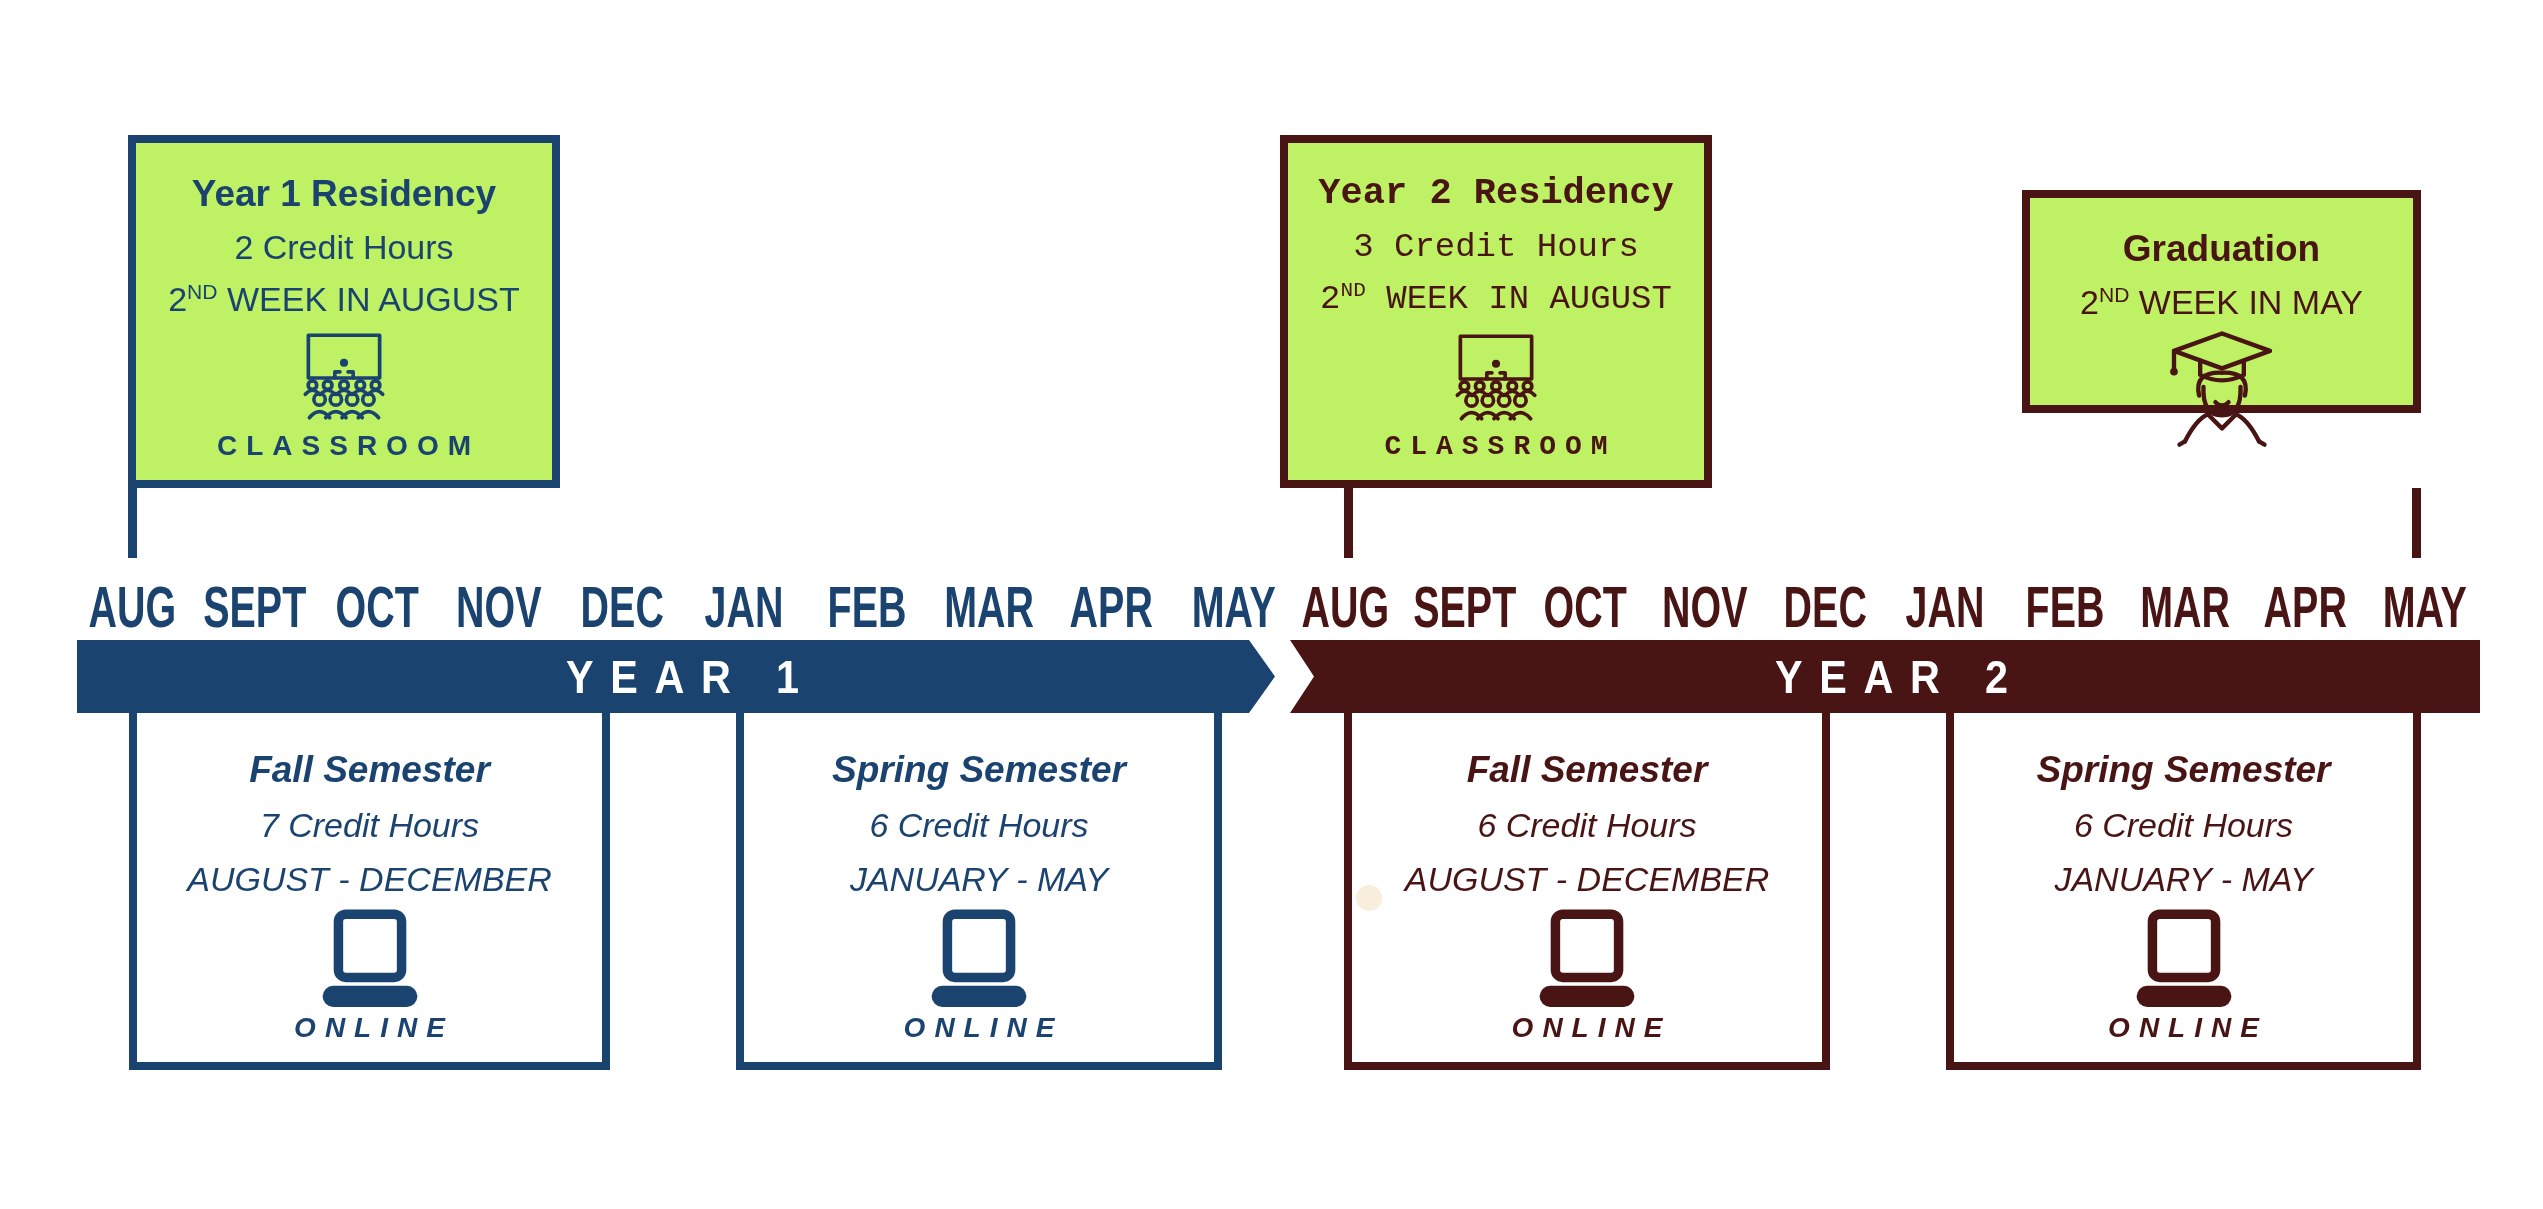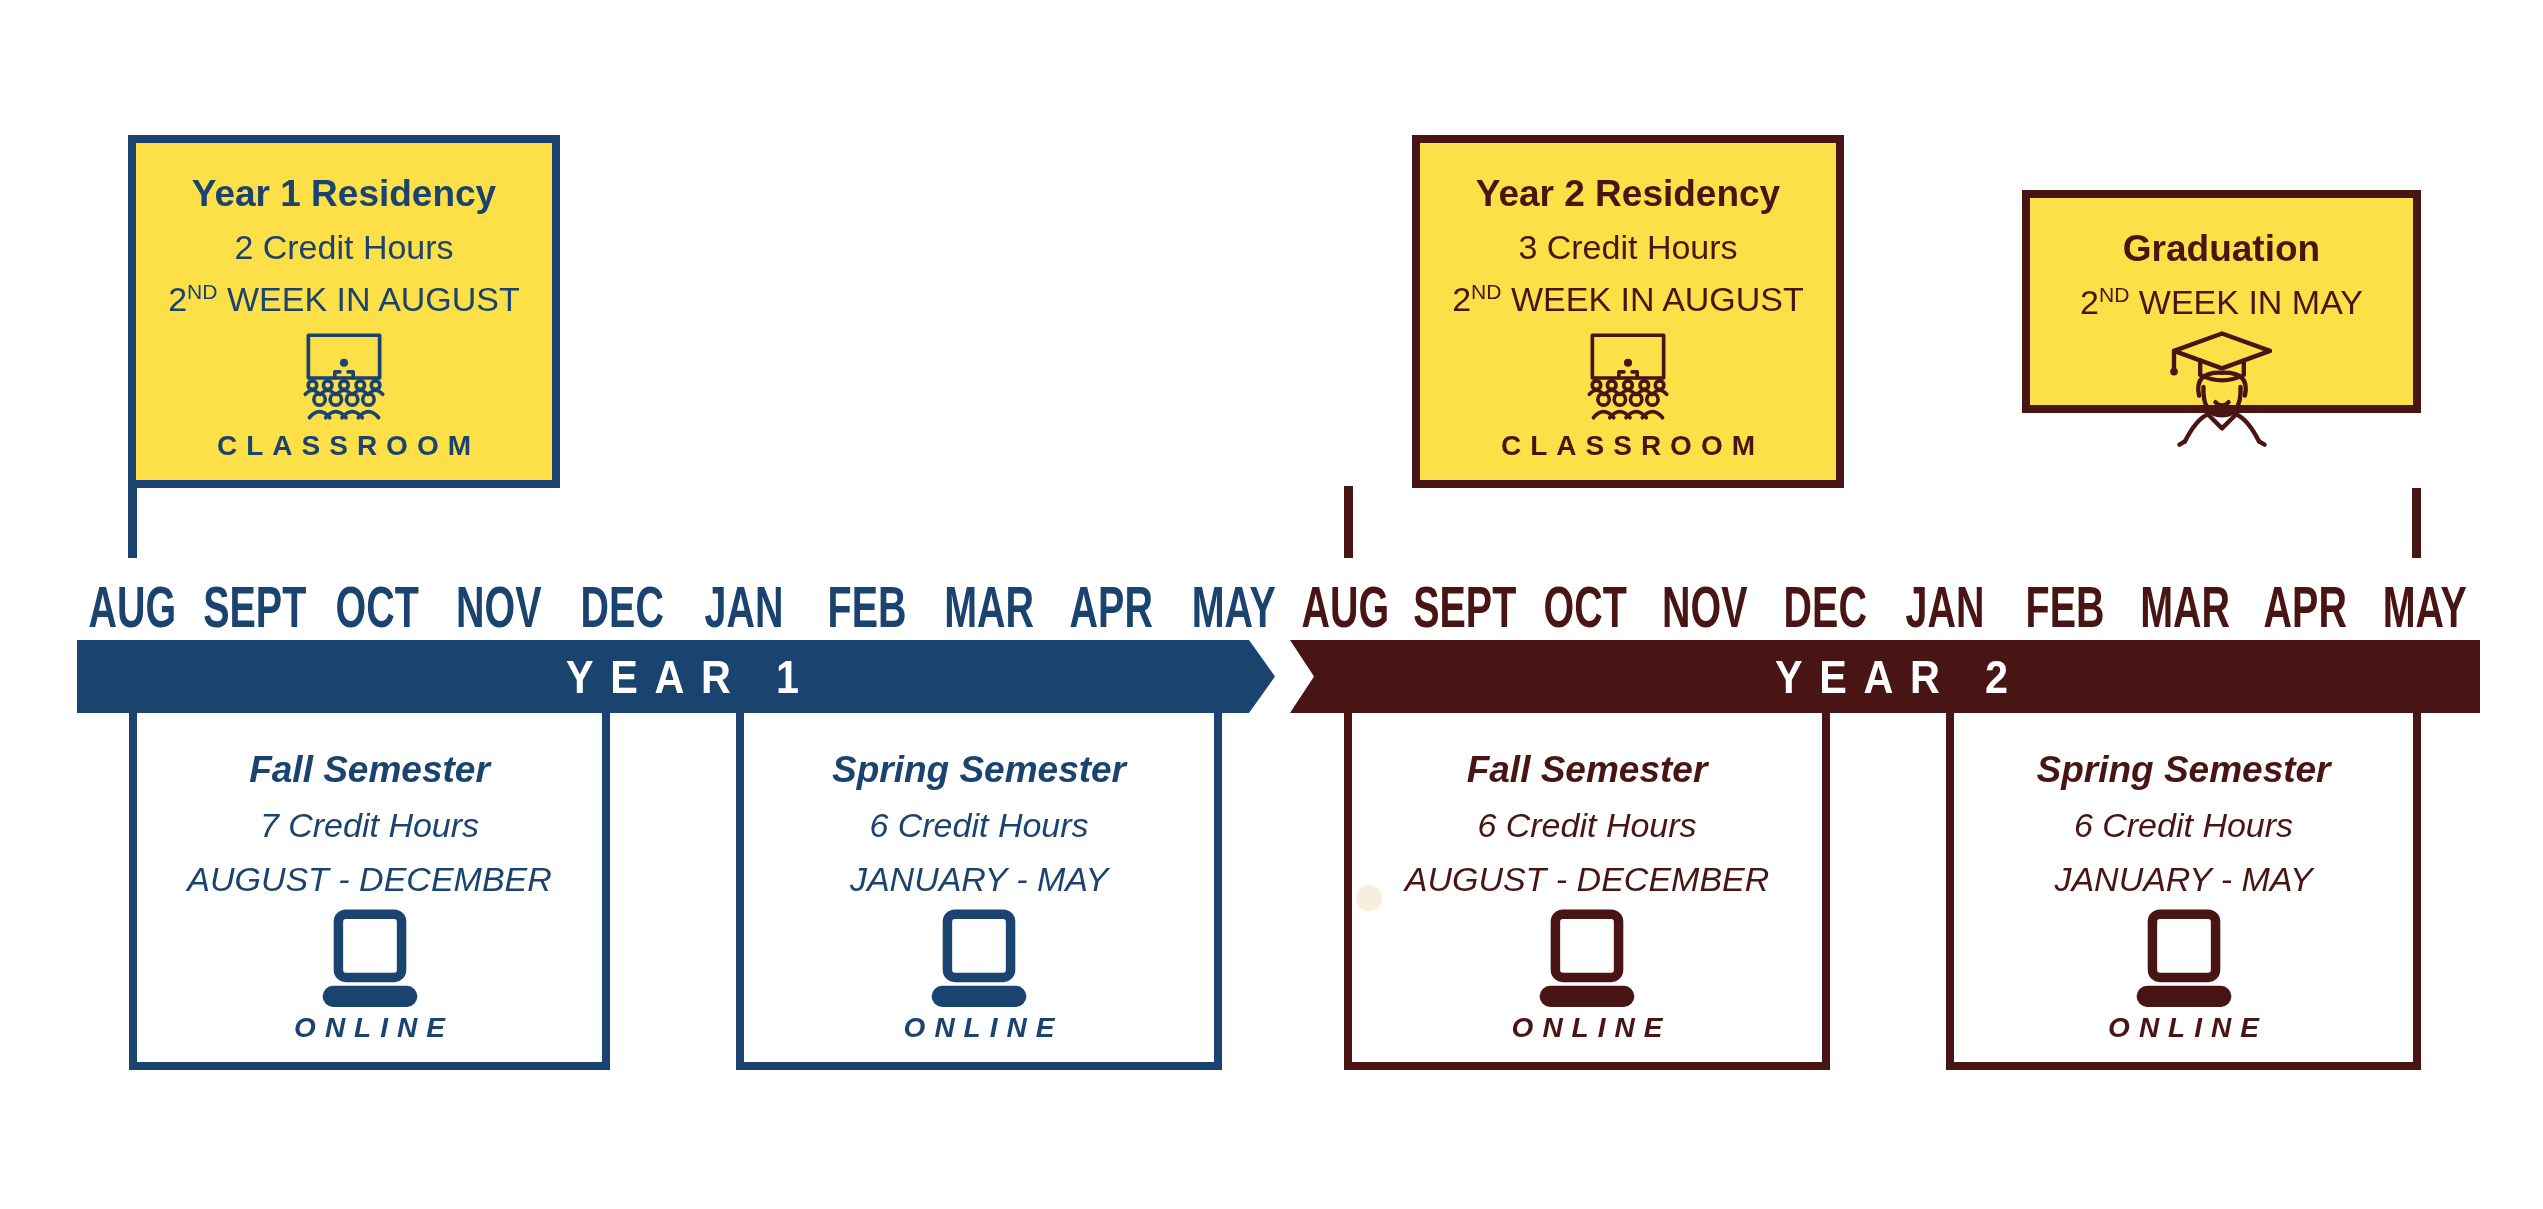--- a/index.html
+++ b/index.html
@@ -18,35 +18,35 @@
   }
 
   
   .blue{color:var(--blue);}
   .maroon{color:var(--maroon);}
 
   
   .tcard{
     position:absolute;
     border:8px solid currentColor;
-    background:#fde047;
+    background:#bef264;
     display:flex;flex-direction:column;align-items:center;
     text-align:center;
     padding-top:24px;
   }
   .tcard .title{font-size:37px;font-weight:700;line-height:1.45;}
   .tcard .line{font-size:34px;font-weight:400;line-height:1.55;}
   .tcard sup{font-size:0.62em;font-weight:400;vertical-align:super;letter-spacing:0;}
   .tcard .icon-wrap{flex:1;display:flex;align-items:center;justify-content:center;}
   .caption{
     font-size:28px;font-weight:700;letter-spacing:9px;text-indent:9px;
     margin-bottom:18px;
   }
   #card-y1res{left:128px;top:135px;width:432px;height:353px;}
-  #card-y2res{left:1412px;top:135px;width:432px;height:353px;}
+  #card-y2res{left:1280px;top:135px;width:432px;height:353px;font-family:Liberation Mono, monospace;}
   #card-grad{left:2022px;top:190px;width:399px;height:223px;}
 
   
   .stub{position:absolute;width:9px;background:currentColor;}
   #stub-y1res{left:128px;top:486px;height:72px;}
   #stub-y2res{left:1344px;top:486px;height:72px;}
   #stub-grad{left:2412px;top:488px;height:70px;}
 
   
   .months{

